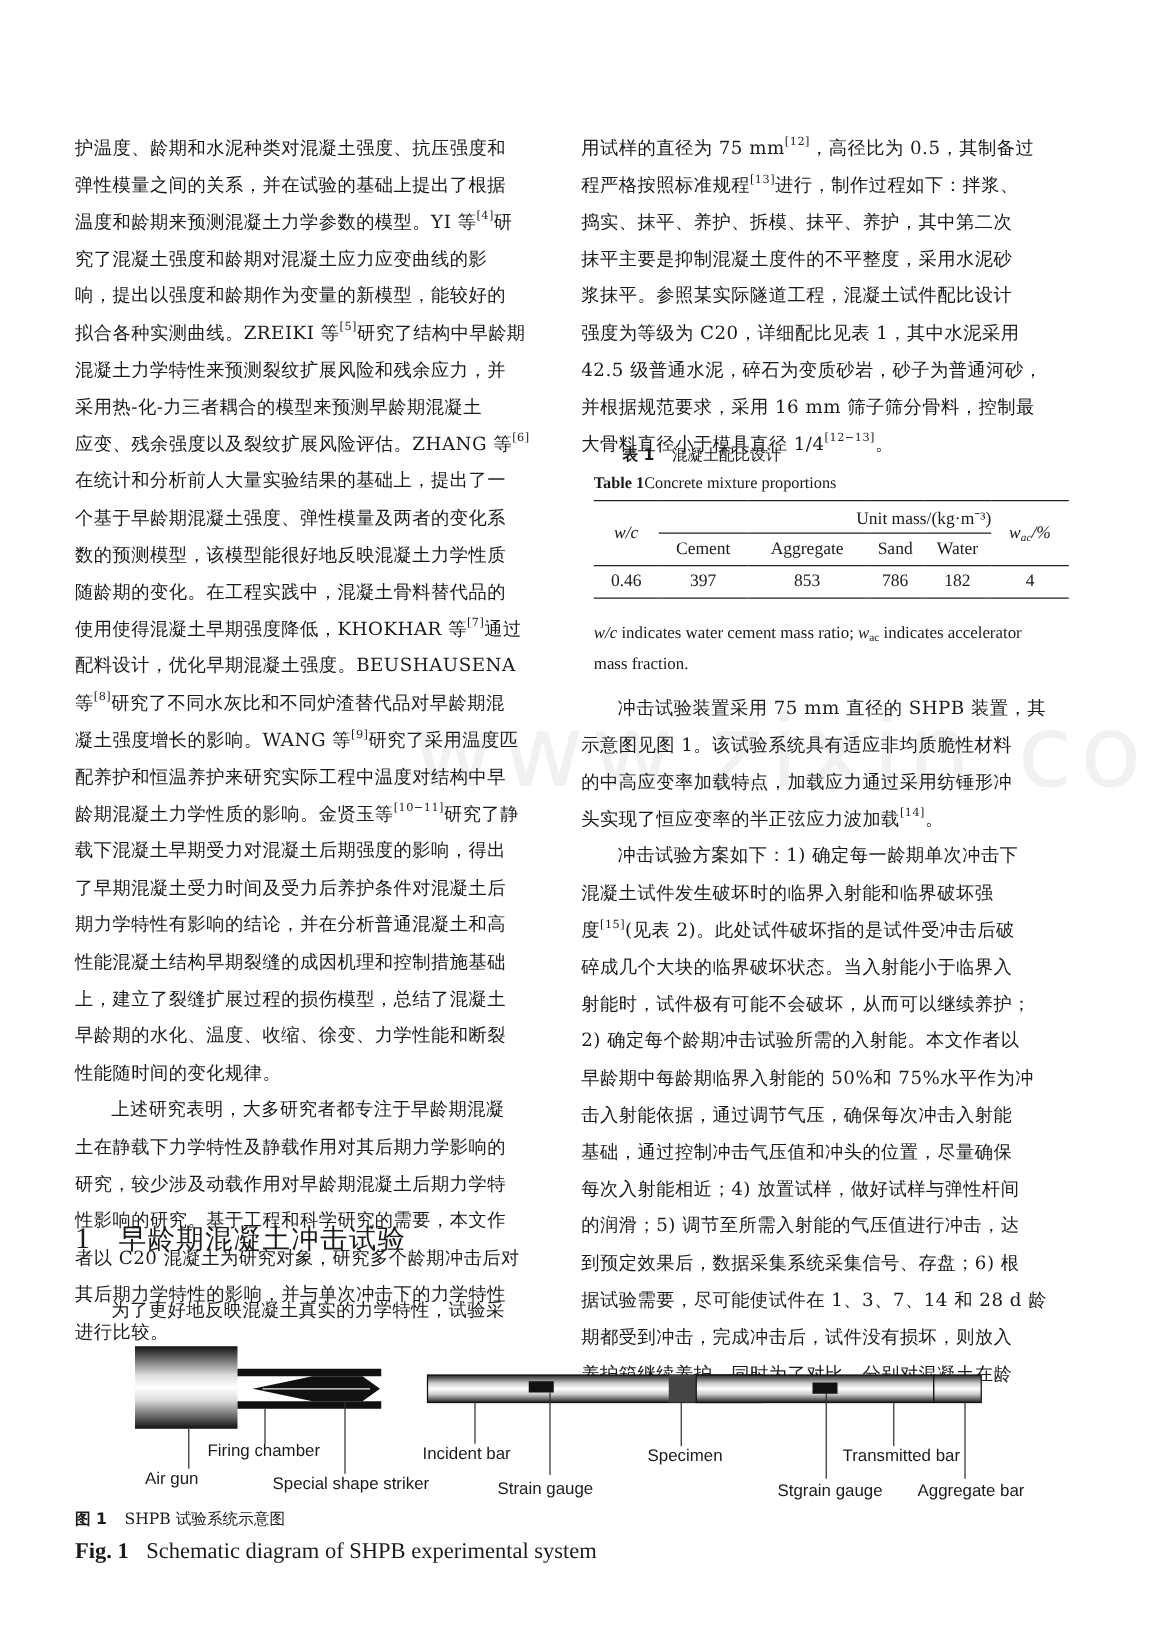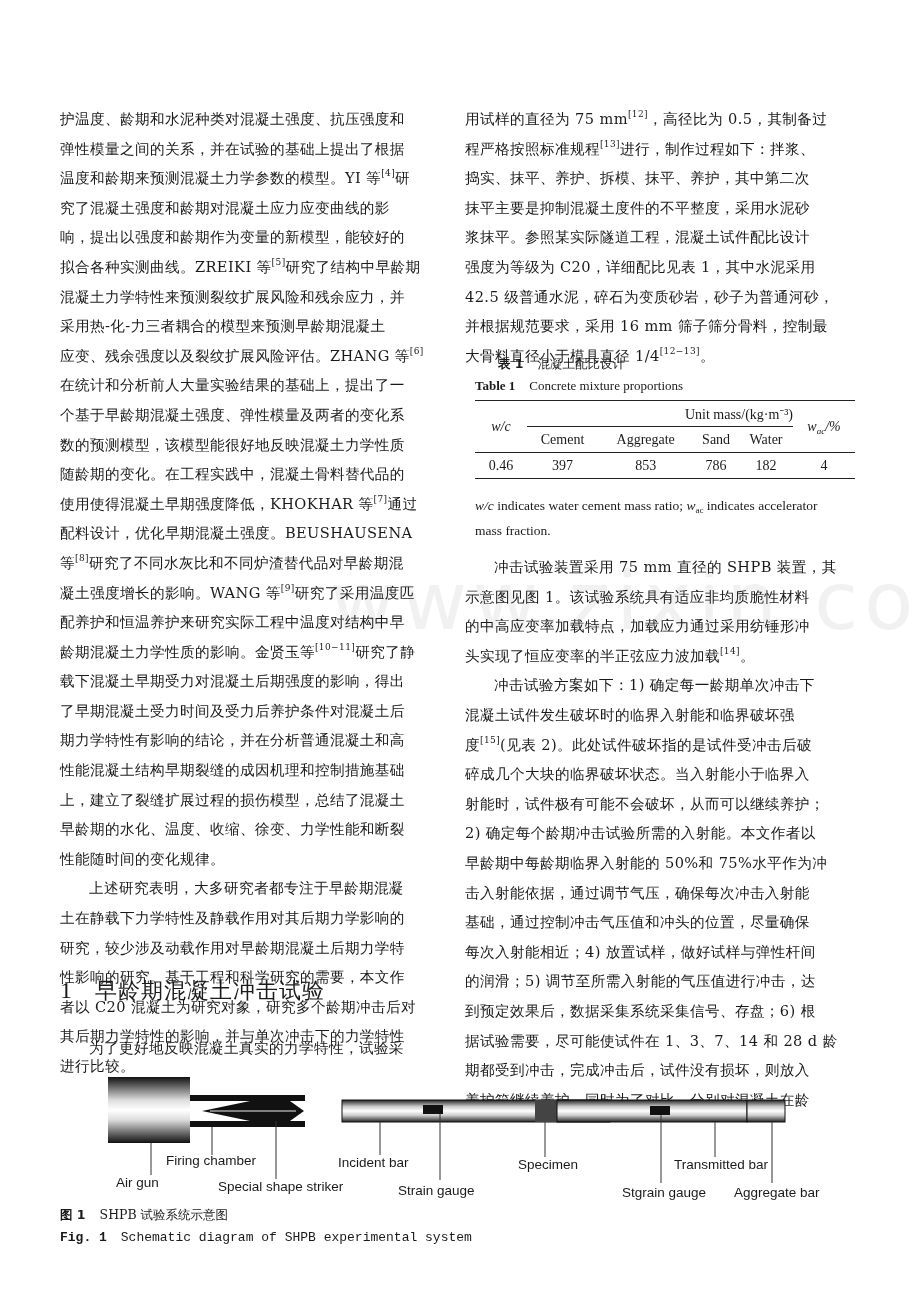--- a/index.html
+++ b/index.html
@@ -24,36 +24,36 @@
   .section-heading { position: absolute; left: 60px; top: 976px; font-size: 22px; font-weight: normal;
                      font-family: "DejaVu Sans", sans-serif; letter-spacing: 1px; }
   .section-heading .num { font-family: "Liberation Serif", serif; font-size: 24px; margin-right: 22px; }
 
   .left-tail { position: absolute; left: 60px; top: 1039px; font-size: 14.6px; letter-spacing: 0.4px; white-space: nowrap; }
 
   .table-wrap { position: absolute; left: 475px; top: 356px; width: 380px; }
   .table-title-cn { font-size: 12.5px; height: 22px; margin-left: 23px; }
   .table-title-cn b { font-family: "DejaVu Sans", sans-serif; margin-right: 14px; }
   .table-title-en { font-size: 13px; height: 22px; font-family: "Liberation Serif", serif; }
-  .table-title-en b { margin-right: 14px; }
+  .table-title-en b { margin-right: 0; }
   table.mix { width: 380px; border-collapse: collapse; font-family: "Liberation Serif", serif; font-size: 14px;
               border-top: 1.5px solid #222; border-bottom: 1.5px solid #222; }
   table.mix td, table.mix th { text-align: center; font-weight: normal; padding: 0; height: 25px; }
   table.mix .unit-head { border-bottom: 1px solid #222; text-align: right; }
   table.mix .sub-head th { border-bottom: 1px solid #222; }
   table.mix i { font-style: italic; }
   .table-note { font-family: "Liberation Serif", serif; font-size: 13.5px; line-height: 25px; margin-top: 14px; }
 
   .right-para2 { position: absolute; left: 465px; top: 552px; width: 400px; font-size: 14.6px; line-height: 29.6px; }
 
   .figure { position: absolute; left: 60px; top: 1075px; width: 800px; height: 140px; }
   .fig-label { position: absolute; font-family: Liberation Sans, sans-serif; font-size: 13.5px; white-space: nowrap; }
   .caption-cn { position: absolute; left: 60px; top: 1207px; font-size: 12.5px; }
   .caption-cn b { font-family: "DejaVu Sans", sans-serif; margin-right: 14px; }
-  .caption-en { position: absolute; left: 60px; top: 1230px; font-size: 13px; font-family: Liberation Mono, monospace; }
+  .caption-en { position: absolute; left: 60px; top: 1230px; font-size: 18px; font-family: Liberation Serif, serif; }
   .caption-en b { margin-right: 14px; }
 
   .watermark { position: absolute; left: 330px; top: 555px; font-family: "DejaVu Sans", sans-serif; font-size: 80px;
                color: rgba(180,180,180,0.18); letter-spacing: 6px; pointer-events: none; }
 </style>
 </head>
 <body>
 
 <div class="page">
 

